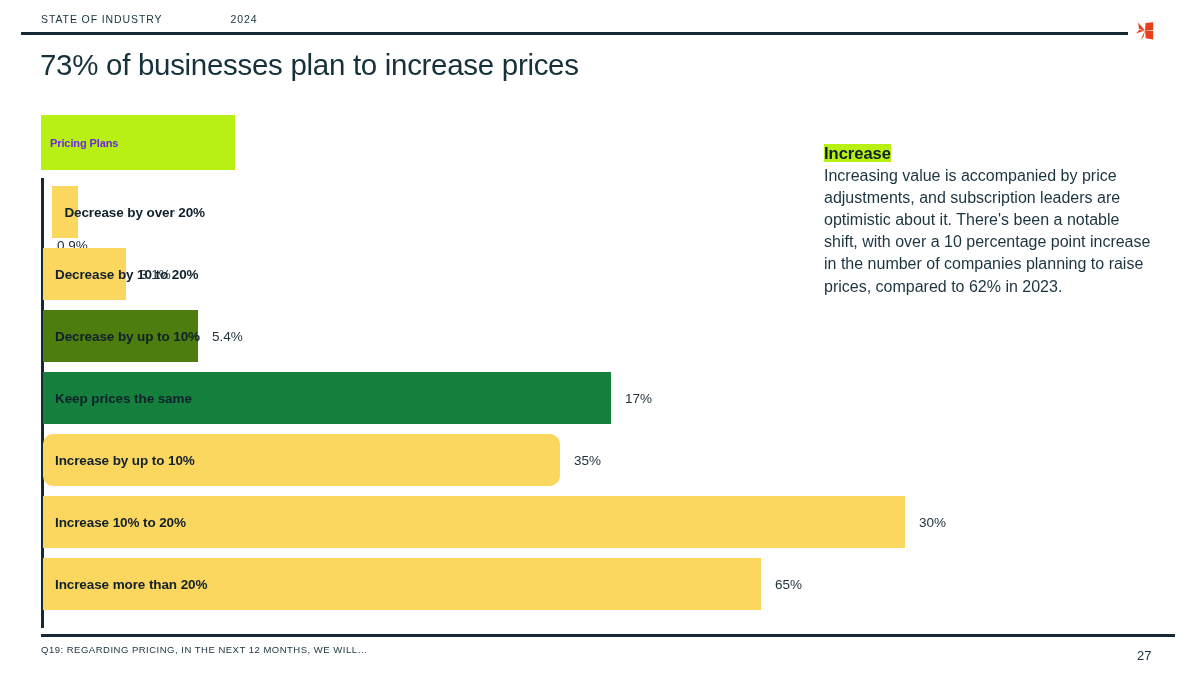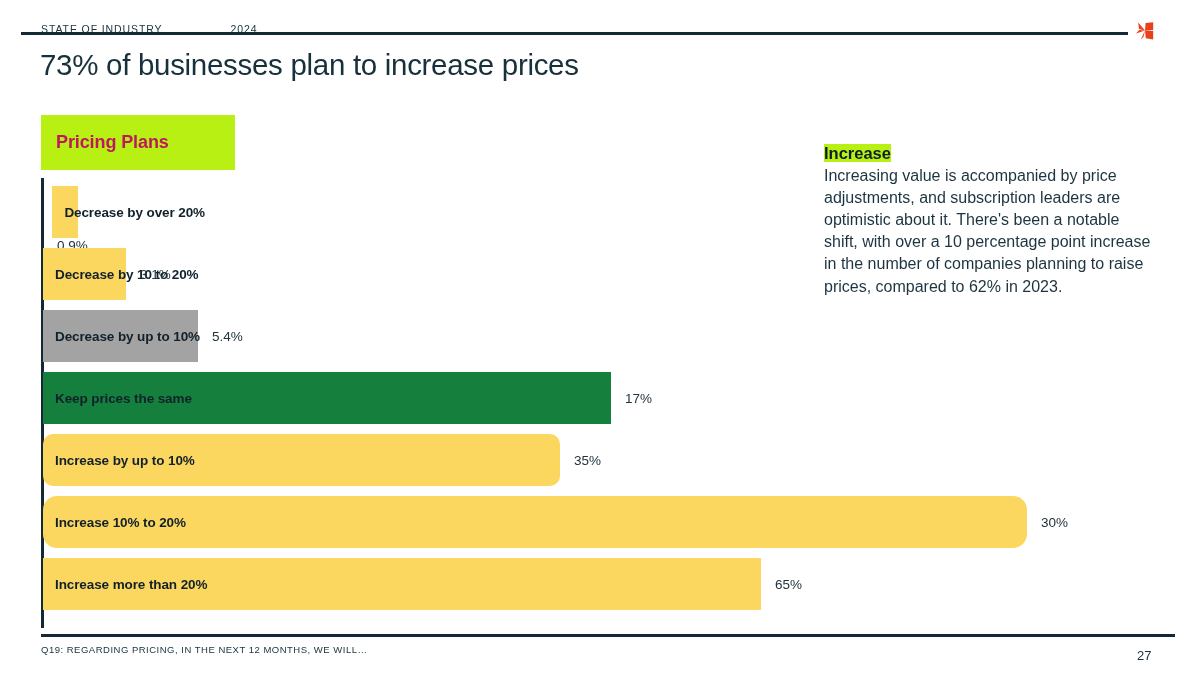--- a/index.html
+++ b/index.html
@@ -7,21 +7,21 @@
   body {
     background:#ffffff;
     font-family:"Liberation Sans", sans-serif;
     color:#17313c;
     position:relative;
     overflow:hidden;
   }
 
   
   .eyebrow {
-    position:absolute; left:41px; top:23px;
+    position:absolute; left:41px; top:13px;
     display:flex; align-items:flex-end;
   }
   .eyebrow .kicker {
     font-size:10.5px; letter-spacing:0.9px; font-weight:500;
     color:#17313c; text-transform:uppercase; white-space:nowrap;
   }
   .eyebrow .year {
     font-size:10.5px; letter-spacing:0.9px; font-weight:500;
     color:#17313c; margin-left:68px; white-space:nowrap;
   }
@@ -42,22 +42,22 @@
   }
 
   
   .badge {
     position:absolute; left:41px; top:115px;
     width:194px; height:55px;
     background:#b8f014;
     display:flex; align-items:center;
   }
   .badge span {
-    font-size:18px; font-weight:bold; color:#be185d;
-    padding-left:15px; letter-spacing:-0.1px;
+    font-size:11px; font-weight:bold; color:#6d28d9;
+    padding-left:9px; letter-spacing:-0.1px;
   }
 
   
   .chart {
     position:absolute; left:41px; top:178px;
     width:1100px; height:450px;
   }
   .axis {
     position:absolute; left:0; top:0;
     width:2.5px; height:450px; background:#152934;
@@ -144,39 +144,39 @@
         </div>
         <span class="bar-value">0.9%</span>
       </div>
       <div class="bar-row" style="top: 70px;">
         <div class="bar" style="width: 83px; background: rgb(252, 215, 96);">
           <span class="bar-label">Decrease by 10 to 20%</span>
         </div>
         <span class="bar-value">3.1%</span>
       </div>
       <div class="bar-row" style="top: 132px;">
-        <div class="bar" style="width: 155px; background: #a3a3a3;">
+        <div class="bar" style="width: 155px; background: #4d7c0f;">
           <span class="bar-label">Decrease by up to 10%</span>
         </div>
         <span class="bar-value">5.4%</span>
       </div>
       <div class="bar-row" style="top: 194px;">
         <div class="bar" style="width: 568px; background: #15803d;">
           <span class="bar-label">Keep prices the same</span>
         </div>
         <span class="bar-value">17%</span>
       </div>
       <div class="bar-row" style="top: 256px;">
         <div class="bar" style="width: 517px; background: rgb(252, 215, 96); border-radius: 10px;">
           <span class="bar-label">Increase by up to 10%</span>
         </div>
         <span class="bar-value">35%</span>
       </div>
       <div class="bar-row" style="top: 318px;">
-        <div class="bar" style="width: 984px; background: rgb(252, 215, 96); border-radius: 14px;">
+        <div class="bar" style="width: 862px; background: rgb(252, 215, 96);">
           <span class="bar-label">Increase 10% to 20%</span>
         </div>
         <span class="bar-value">30%</span>
       </div>
       <div class="bar-row" style="top: 380px;">
         <div class="bar" style="width: 718px; background: rgb(252, 215, 96);">
           <span class="bar-label">Increase more than 20%</span>
         </div>
         <span class="bar-value">65%</span>
       </div>

